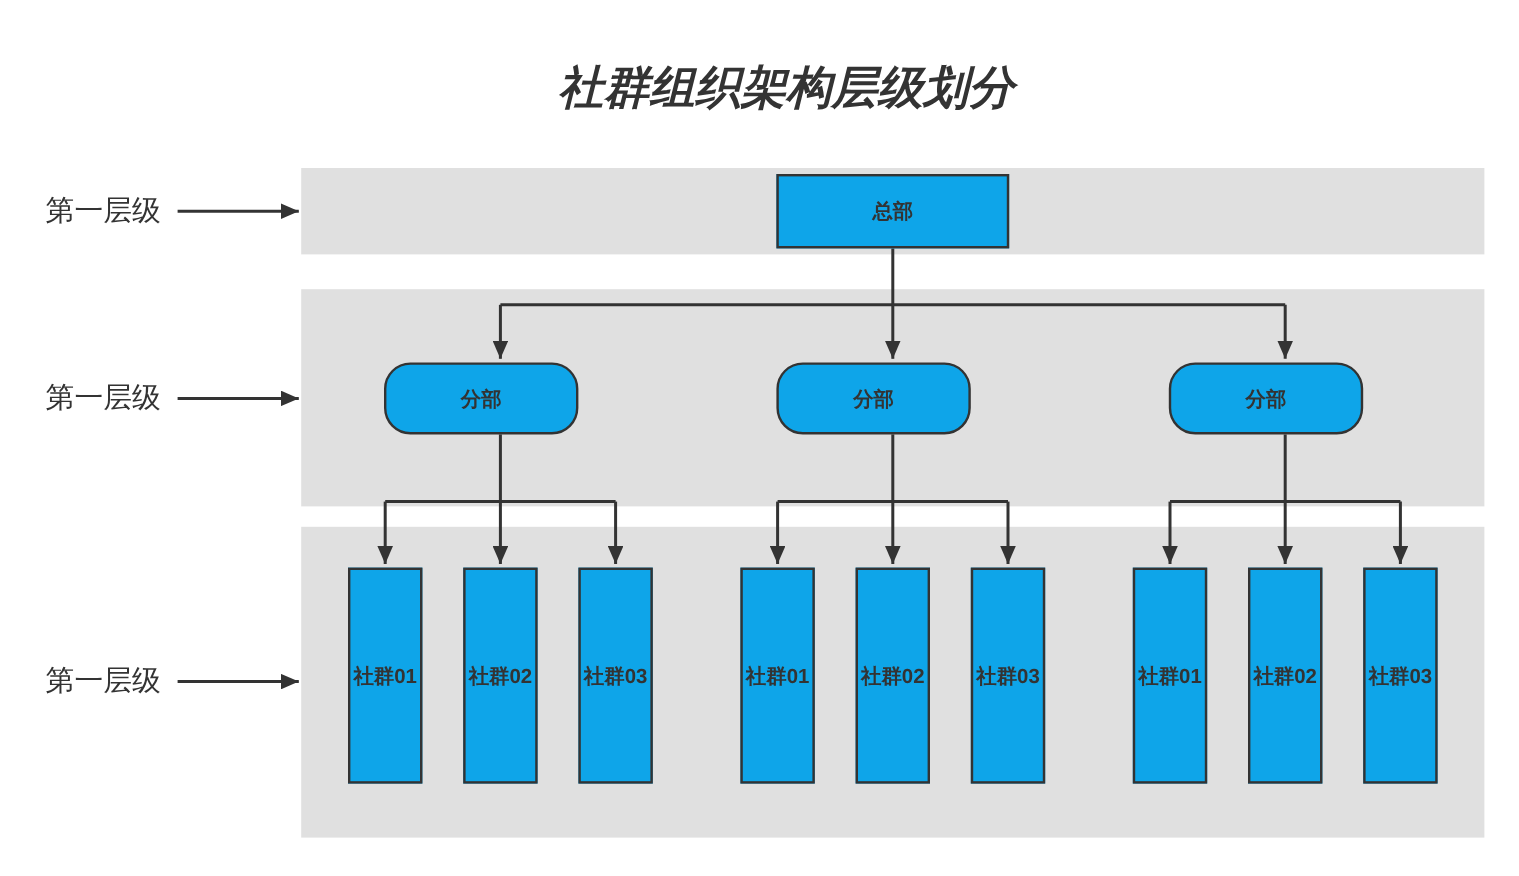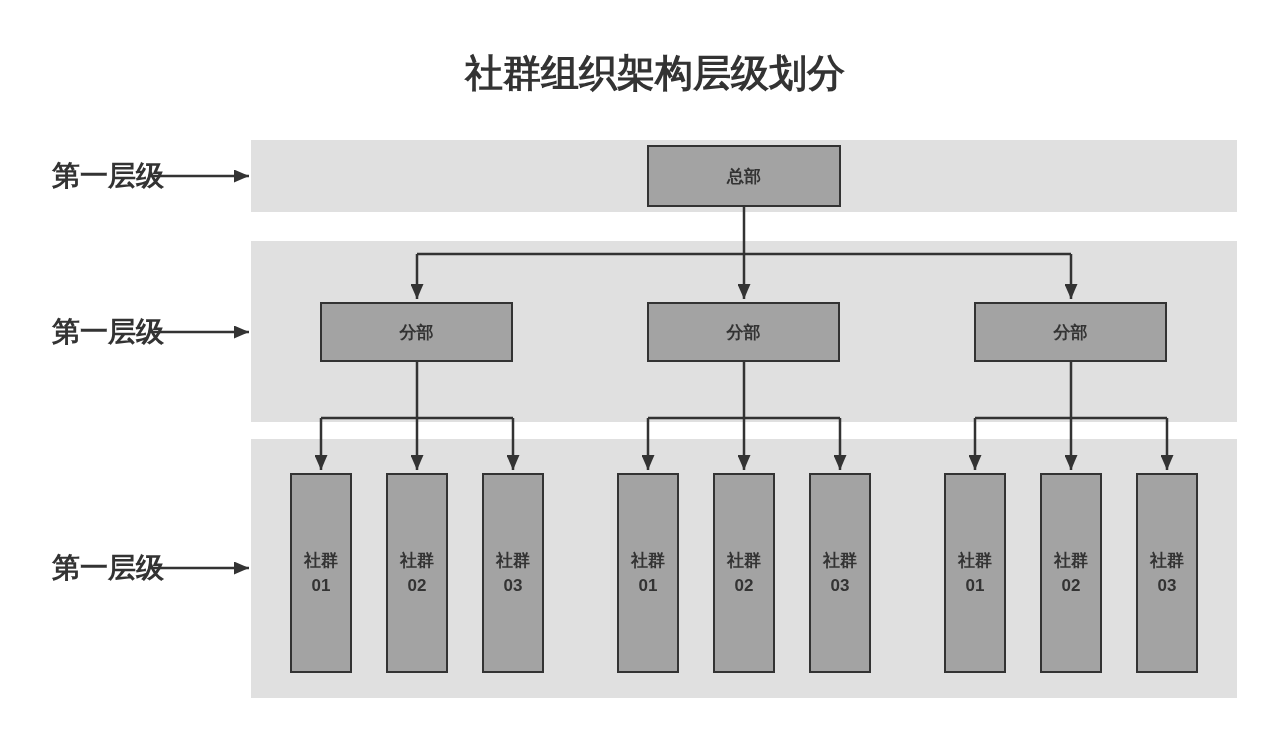--- a/index.html
+++ b/index.html
@@ -15,76 +15,78 @@
   .title {
     position: absolute;
     top: 48px;
     left: 655px;
     transform: translateX(-50%);
     margin: 0;
     font-size: 38px;
     font-weight: bold;
     white-space: nowrap;
     z-index: 3;
+    font-style: italic;
   }
   .band {
     position: absolute;
     left: 251px;
     width: 986px;
     background: #e0e0e0;
     z-index: 0;
   }
   .band1 { top: 140px; height: 72px; }
   .band2 { top: 241px; height: 181px; }
   .band3 { top: 439px; height: 259px; }
   .lvl-label {
     position: absolute;
-    left: 52px;
-    font-size: 28px;
-    font-weight: bold;
+    left: 38px;
+    font-size: 24px;
+    font-weight: normal;
     line-height: 28px;
     white-space: nowrap;
     z-index: 3;
   }
   .lvl1 { top: 162px; }
   .lvl2 { top: 318px; }
   .lvl3 { top: 554px; }
   .connectors {
     position: absolute;
     top: 0; left: 0;
     z-index: 1;
   }
   .node {
     position: absolute;
     box-sizing: border-box;
-    background: #a3a3a3;
+    background: #0ea5e9;
     border: 2.5px solid #333333;
     display: flex;
     align-items: center;
     justify-content: center;
     font-weight: bold;
     text-align: center;
     z-index: 2;
   }
   .root {
     left: 647px; top: 145px;
     width: 194px; height: 62px;
     font-size: 17px;
   }
   .branch {
     top: 302px;
-    width: 193px; height: 60px;
+    width: 162px; height: 60px;
     font-size: 17px;
+    border-radius: 22px;
   }
   .community {
     top: 473px;
-    width: 62px; height: 200px;
+    width: 62px; height: 180px;
     font-size: 17px;
     line-height: 25px;
-    flex-direction: column;
+    flex-direction: row;
   }
 </style>
 </head>
 <body>
 
 <div class="canvas">
 
   <h1 class="title">社群组织架构层级划分</h1>
 
   <div class="band band1"></div>

